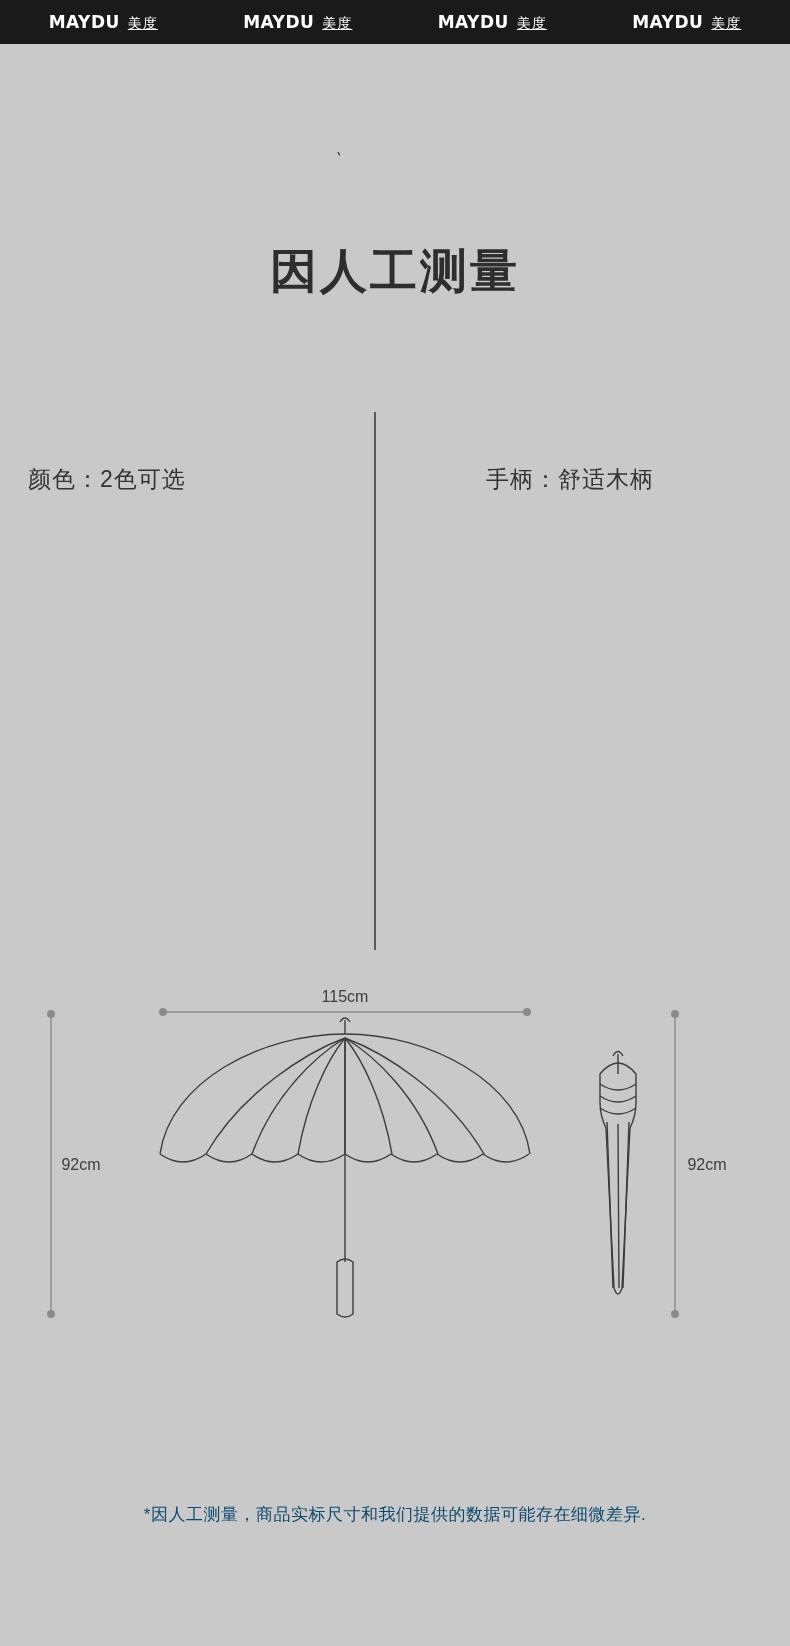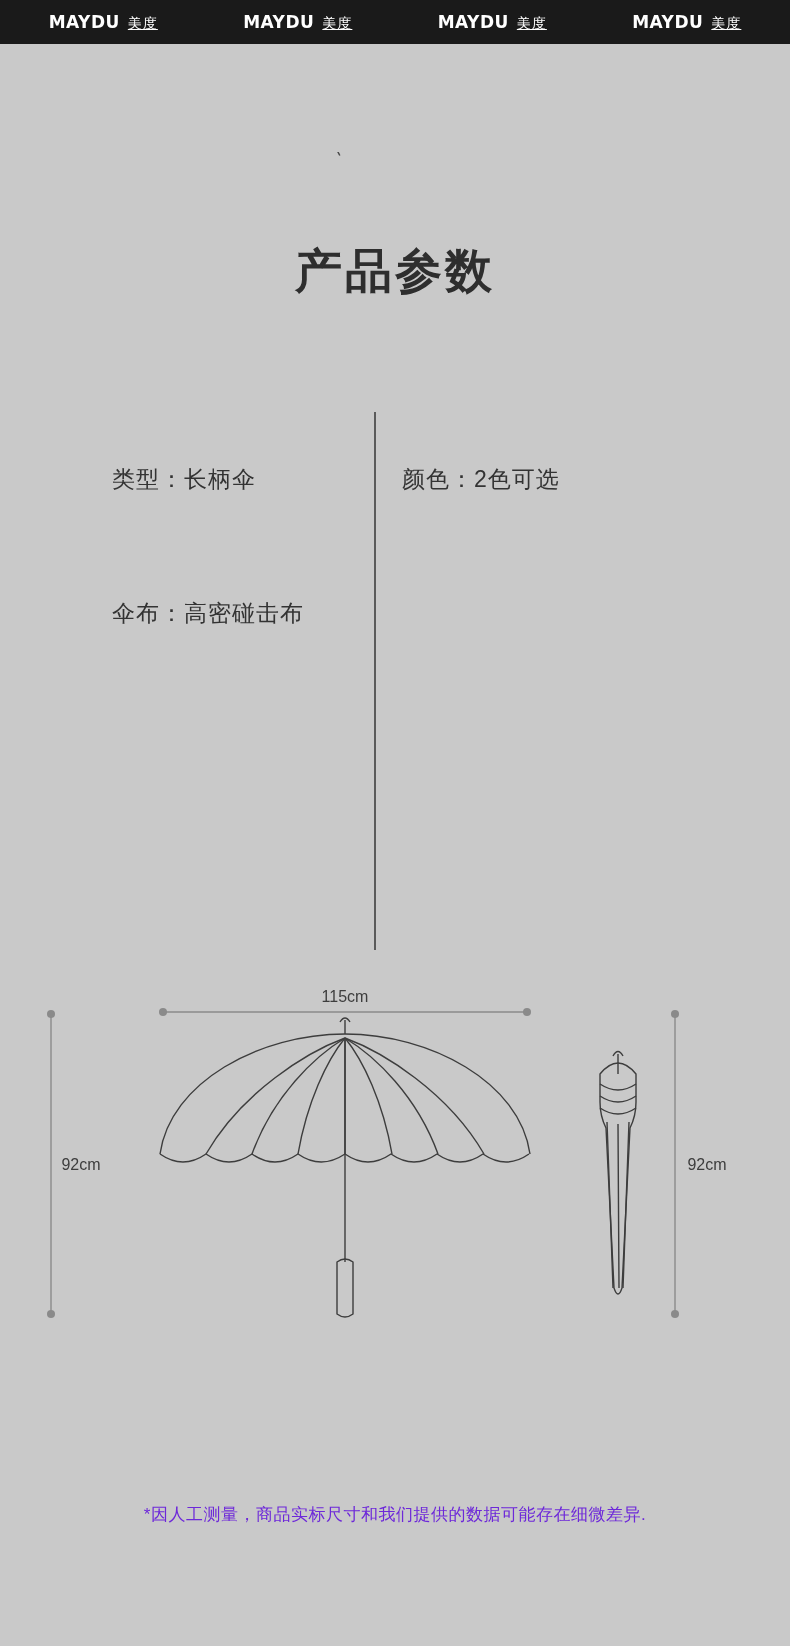--- a/index.html
+++ b/index.html
@@ -119,21 +119,21 @@
   }
 
   
   .footnote {
     position: absolute;
     bottom: 120px;
     left: 0;
     right: 0;
     text-align: center;
     font-size: 17px;
-    color: #6d28d9;
+    color: #0c4a6e;
     letter-spacing: 0.5px;
   }
 </style>
 </head>
 <body>
 
 <div class="brandbar">
   <div class="brand">
     <span class="latin">MAYDU</span>
     <span class="cn">美度</span>
@@ -156,37 +156,34 @@
   <div class="arc-word">
     <svg width="420" height="80" viewBox="0 0 420 80">
       <defs>
         <path id="arcPath" d="M 100,76 A 112,112 0 0 1 320,76" fill="none"></path>
       </defs>
       <text text-anchor="middle">
         <textPath href="#arcPath" startOffset="50%">parameter</textPath>
       </text>
     </svg>
   </div>
-  <div class="main-title">产品参数</div>
+  <div class="main-title">因人工测量</div>
 </div>
 
 <div class="specs">
   <div class="divider"></div>
   <div class="spec-grid">
-    <div class="spec-cell left">
-      <span class="k">类型：</span><span class="v">长柄伞</span>
-    </div>
     <div class="spec-cell right">
       <span class="k">颜色：</span><span class="v">2色可选</span>
     </div>
 
-
     <div class="spec-cell left">
-      <span class="k">伞布：</span><span class="v">高密碰击布</span>
+      <span class="k">手柄：</span><span class="v">舒适木柄</span>
     </div>
+
 
   </div>
 </div>
 
 <div class="drawing">
   <svg width="720" height="360" viewBox="0 0 720 360">
     <g stroke="#3d3d3d" fill="none" stroke-width="1.4">
 
       <path d="M 125,182 C 135,110 225,62 310,62 C 395,62 485,110 495,182"></path>
 

